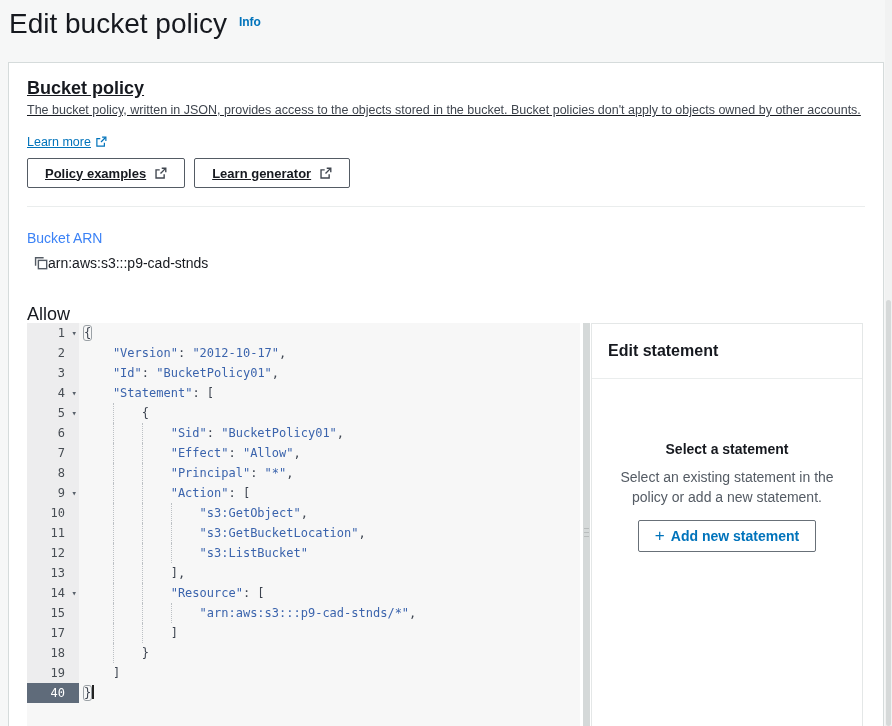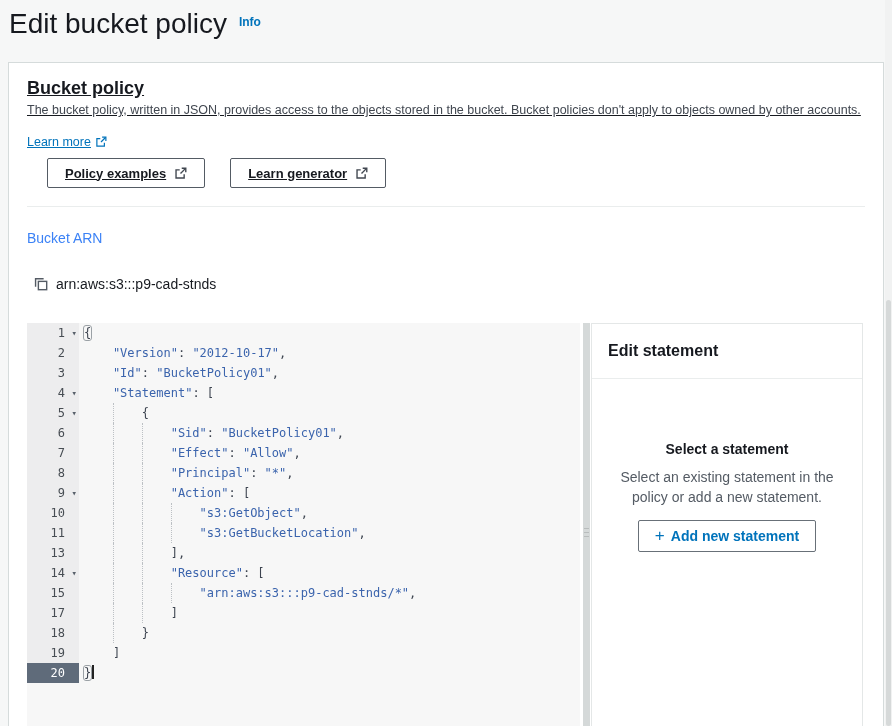--- a/index.html
+++ b/index.html
@@ -18,33 +18,33 @@
   .card{
     position:absolute;left:8px;right:8px;top:62px;bottom:-2px;
     background:#ffffff;border:1px solid #d5dbdb;box-sizing:border-box;
   }
   .card-header{padding:15px 18px 0 18px;text-decoration:underline;}
   .card-title{font-size:18px;font-weight:700;line-height:20px;margin:0;color:#16191f;}
   .card-desc{font-size:12.5px;line-height:16px;color:#414750;margin-top:4px;white-space:nowrap;}
   .learn-row{font-size:12.5px;line-height:16px;margin-top:16px;}
   .learn-link{color:#0073bb;text-decoration:underline;cursor:pointer;}
   .ext-icon{display:inline-block;width:12px;height:12px;vertical-align:-2px;margin-left:4px;color:#0073bb;}
-  .btn-row{margin-top:8px;display:flex;gap:25px;margin-left:20px;}
+  .btn-row{margin-top:8px;display:flex;gap:9px;}
   .btn-secondary{
     background:#fff;border:1px solid #545b64;border-radius:2px;height:30px;
     display:inline-flex;align-items:center;gap:8px;padding:0 17px;cursor:pointer;
     font-family:"Liberation Sans",sans-serif;font-size:13px;font-weight:700;color:#16191f;
   }
   .btn-secondary .ext-icon{color:#414750;width:13px;height:13px;vertical-align:middle;margin:0;}
   .card-divider{border-bottom:1px solid #eaeded;margin-top:18px;}
 
   
   .section{padding:0 18px;}
   .field-label{font-size:14px;line-height:18px;color:#3b82f6;margin-top:22px;}
-  .arn-row{margin-top:29px;display:flex;align-items:center;gap:8px;font-size:14px;color:#16191f;padding-left:7px;}
+  .arn-row{margin-top:8px;display:flex;align-items:center;font-size:14px;color:#16191f;padding-left:7px;}
   .copy-icon{width:14px;height:14px;color:#545b64;cursor:pointer;flex:none;}
   .policy-heading{font-size:18px;font-weight:400;line-height:22px;color:#16191f;margin-top:32px;}
 
   
   .editor-region{position:absolute;left:18px;right:20px;top:260px;bottom:0;display:flex;align-items:stretch;}
   .code-editor{flex:1 1 auto;background:#f7f7f7;overflow:hidden;position:relative;}
   .cl{display:flex;height:20px;line-height:20px;font-family:"DejaVu Sans Mono",monospace;font-size:12px;}
   .gut{width:52px;flex:none;background:#ededee;text-align:right;padding-right:14px;box-sizing:border-box;
        color:#474d53;position:relative;user-select:none;}
   .cl.active .gut{background:#5f6b7a;color:#ffffff;}
@@ -122,21 +122,21 @@
 
   <div class="section">
     <div class="field-label">Bucket ARN</div>
     <div class="arn-row">
       <span class="copy-icon"><svg viewBox="0 0 16 16" width="14" height="14">
             <rect x="5" y="5" width="9.5" height="9.5" fill="none" stroke="currentColor" stroke-width="1.6"></rect>
             <path d="M11 2H1.8v9.2" fill="none" stroke="currentColor" stroke-width="1.6"></path>
           </svg></span>
       <span>arn:aws:s3:::p9-cad-stnds</span>
     </div>
-    <div class="policy-heading">Select</div>
+    <div class="policy-heading">Allow</div>
   </div>
 
   <div class="editor-region">
 
     <div class="code-editor">
       <div>
           <div class="cl">
             <div class="gut"><span class="num">1</span><span class="fold">▾</span></div>
             <div class="codecell"><span class="bbox"><span class="pun">{</span></span></div>
           </div>
@@ -174,20 +174,24 @@
           </div>
           <div class="cl">
             <div class="gut"><span class="num">10</span></div>
             <div class="codecell"><span class="ind"></span><span class="ind g"></span><span class="ind g"></span><span class="ind g"></span><span class="str">"s3:GetObject"</span><span class="pun">,</span></div>
           </div>
           <div class="cl">
             <div class="gut"><span class="num">11</span></div>
             <div class="codecell"><span class="ind"></span><span class="ind g"></span><span class="ind g"></span><span class="ind g"></span><span class="str">"s3:GetBucketLocation"</span><span class="pun">,</span></div>
           </div>
           <div class="cl">
+            <div class="gut"><span class="num">12</span></div>
+            <div class="codecell"><span class="ind"></span><span class="ind g"></span><span class="ind g"></span><span class="ind g"></span><span class="str">"s3:ListBucket"</span></div>
+          </div>
+          <div class="cl">
             <div class="gut"><span class="num">13</span></div>
             <div class="codecell"><span class="ind"></span><span class="ind g"></span><span class="ind g"></span><span class="pun">],</span></div>
           </div>
           <div class="cl">
             <div class="gut"><span class="num">14</span><span class="fold">▾</span></div>
             <div class="codecell"><span class="ind"></span><span class="ind g"></span><span class="ind g"></span><span class="str">"Resource"</span><span class="pun">: [</span></div>
           </div>
           <div class="cl">
             <div class="gut"><span class="num">15</span></div>
             <div class="codecell"><span class="ind"></span><span class="ind g"></span><span class="ind g"></span><span class="ind g"></span><span class="str">"arn:aws:s3:::p9-cad-stnds/*"</span><span class="pun">,</span></div>
@@ -198,21 +202,21 @@
           </div>
           <div class="cl">
             <div class="gut"><span class="num">18</span></div>
             <div class="codecell"><span class="ind"></span><span class="ind g"></span><span class="pun">}</span></div>
           </div>
           <div class="cl">
             <div class="gut"><span class="num">19</span></div>
             <div class="codecell"><span class="ind"></span><span class="pun">]</span></div>
           </div>
           <div class="cl active">
-            <div class="gut"><span class="num">20</span></div>
+            <div class="gut"><span class="num">40</span></div>
             <div class="codecell"><span class="bbox"><span class="pun">}</span></span><span class="caret"></span></div>
           </div>
         </div>
     </div>
 
     <div class="splitter"></div>
 
     <div class="statement-panel">
       <div class="panel-header">Edit statement</div>
       <div class="panel-empty">

